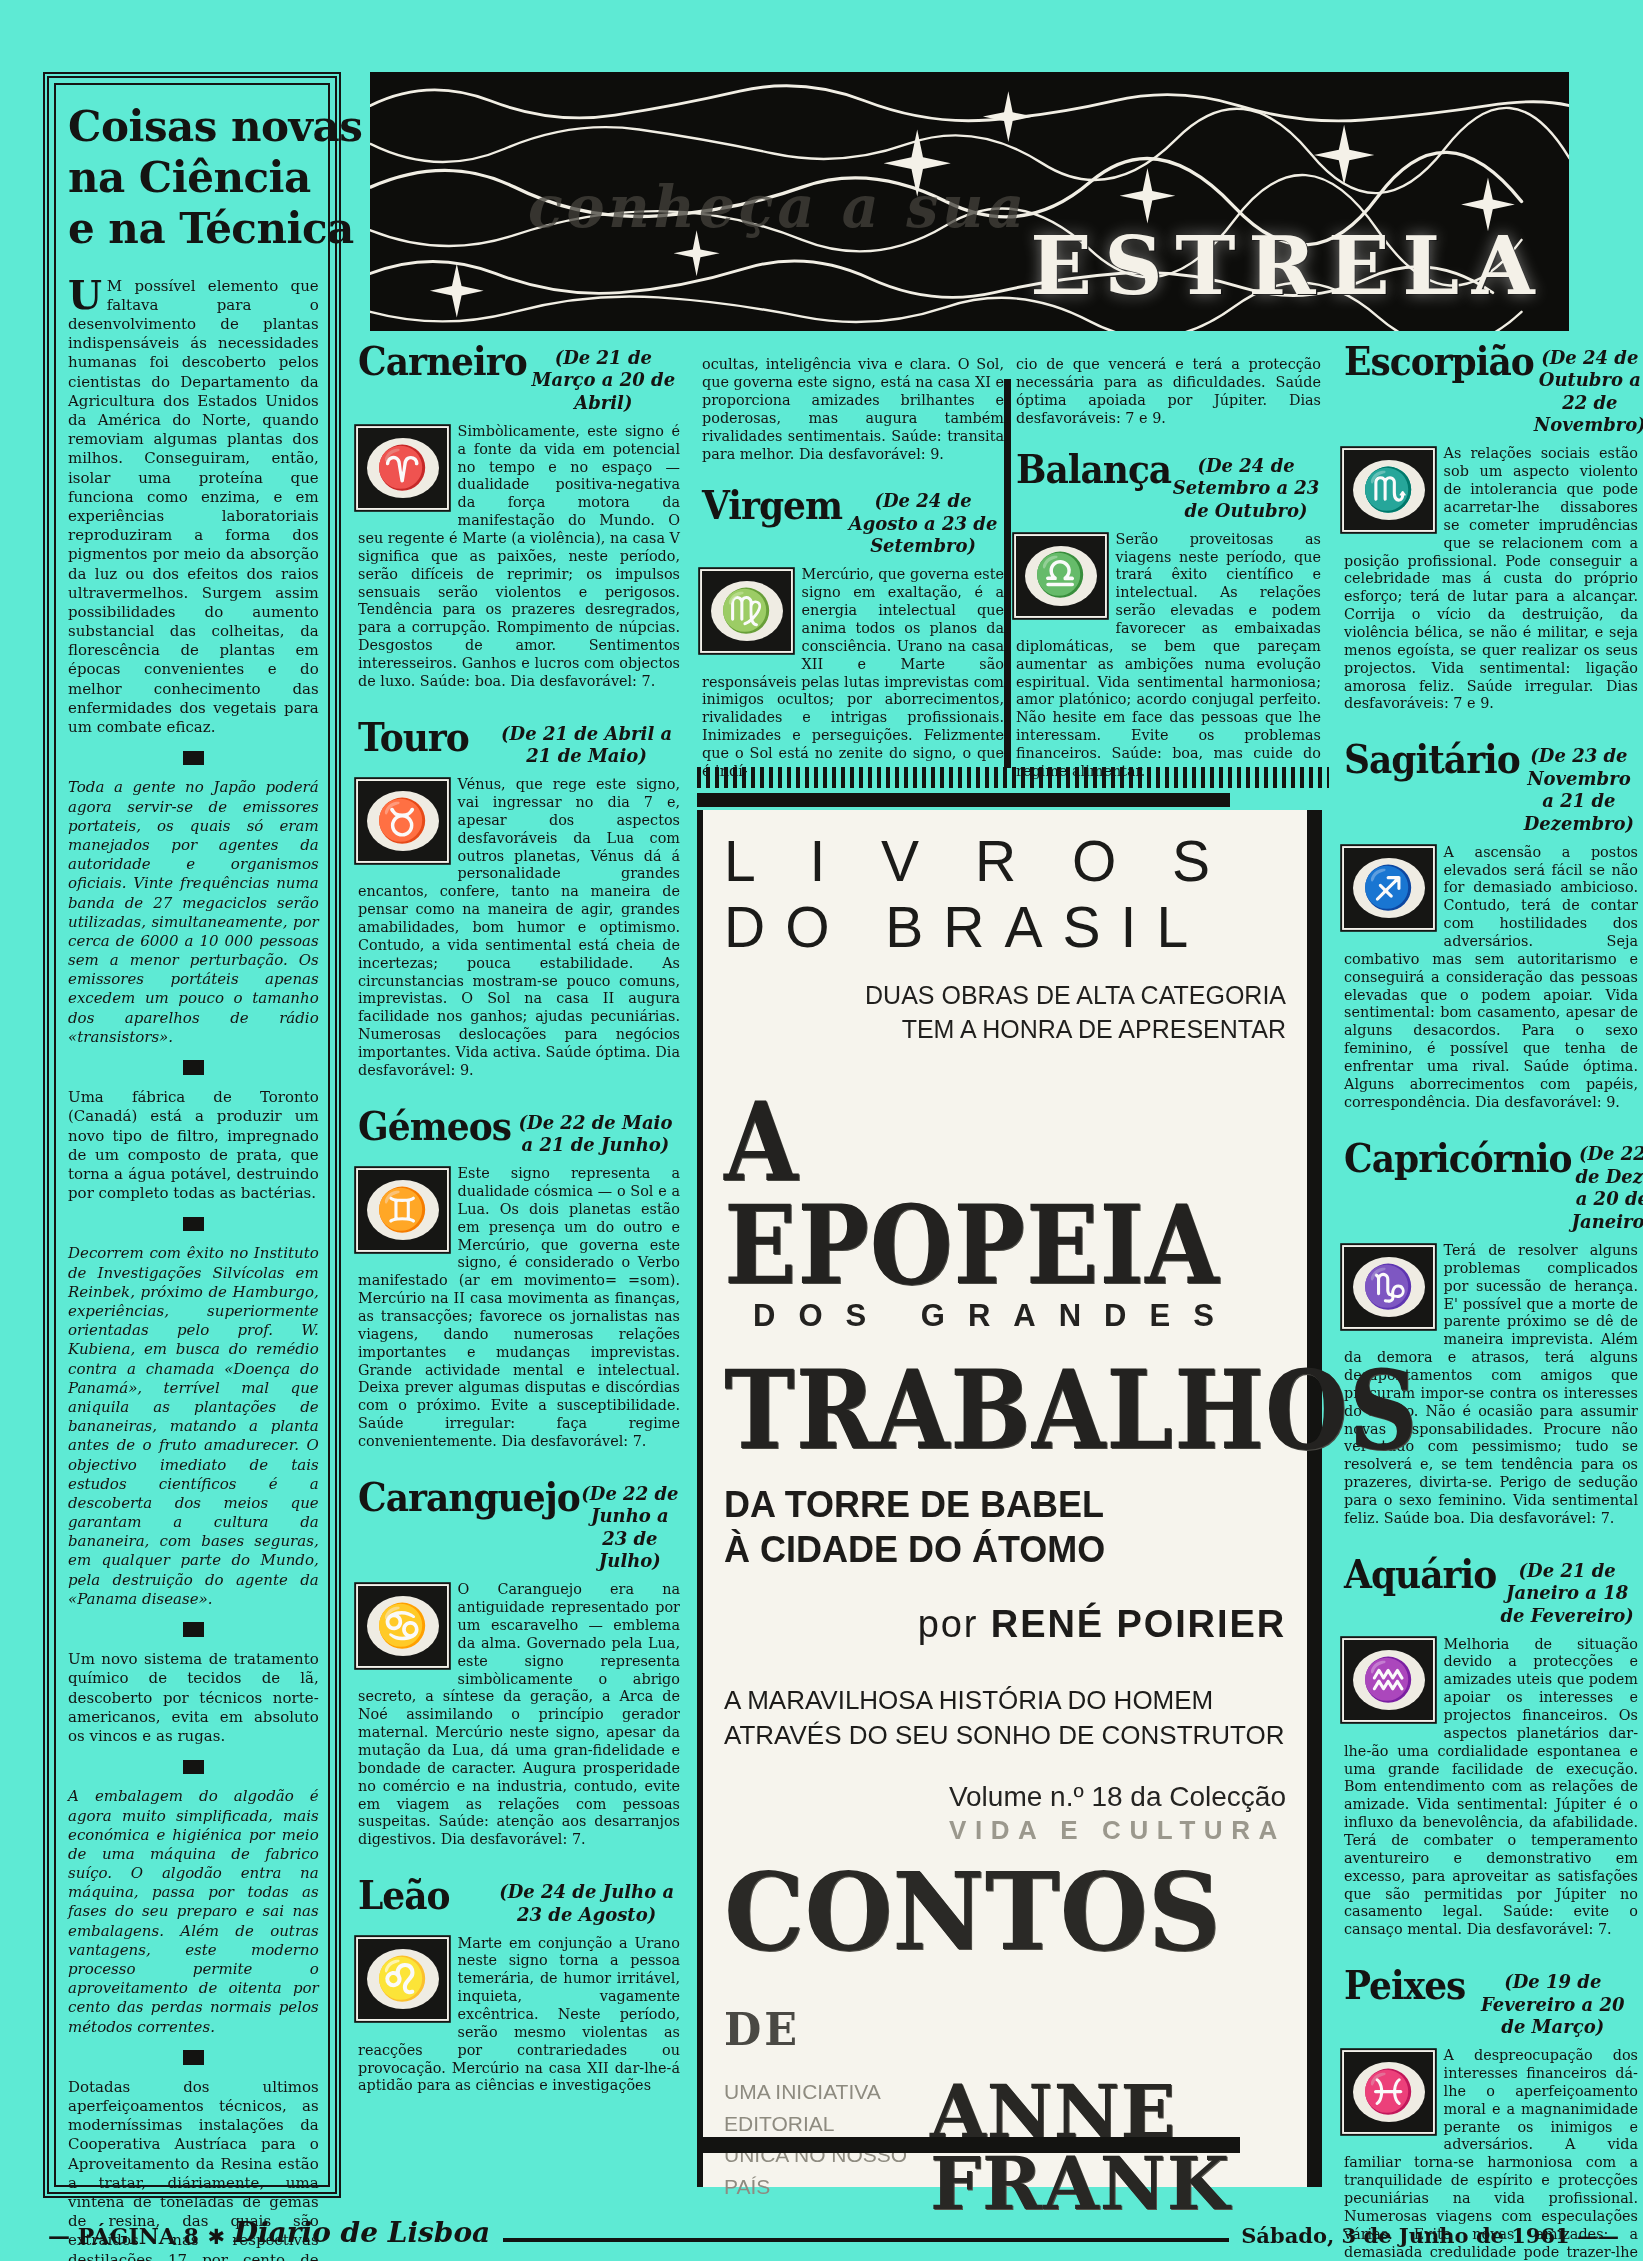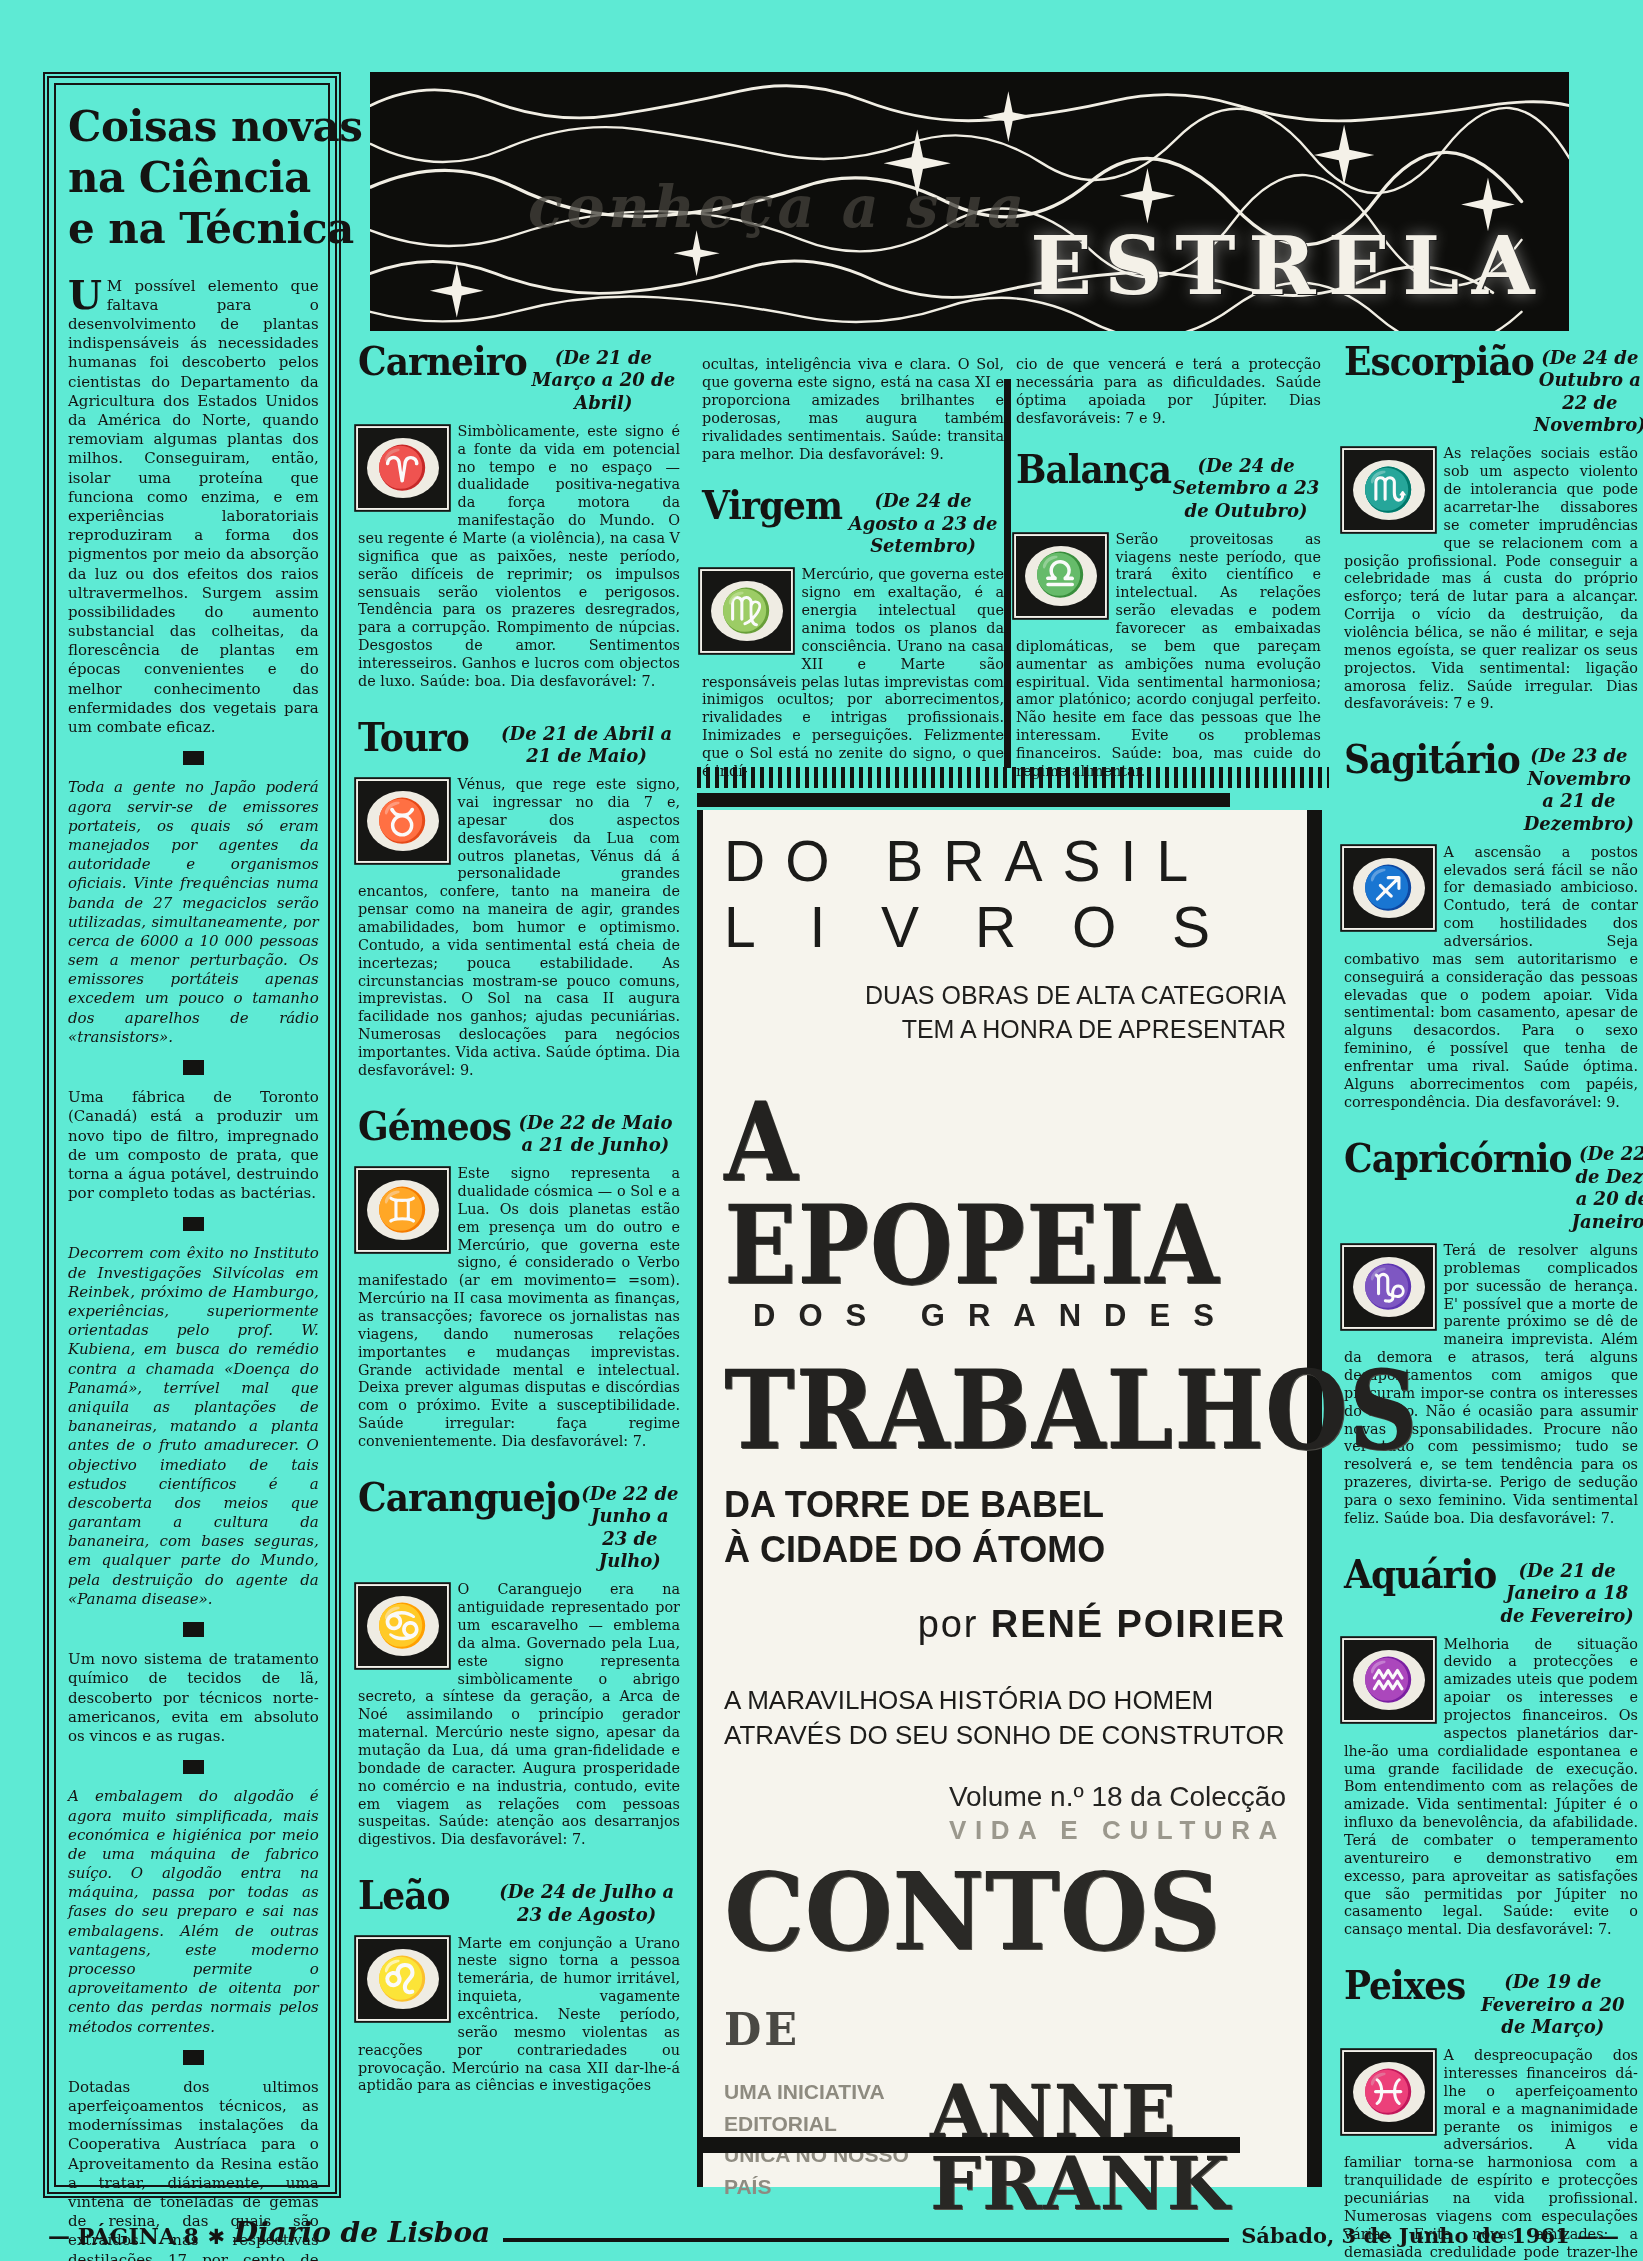--- a/index.html
+++ b/index.html
@@ -59,21 +59,21 @@
   .ad-author{font-size:38px;text-align:right;margin-top:31px;color:#1d1c1a;letter-spacing:1.9px;}
   .ad-author b{font-weight:700;}
   .ad-tag{font-size:26px;font-weight:400;line-height:1.35;margin-top:37px;color:#1d1c1a;}
   .ad-vol{font-size:28px;text-align:right;margin-top:27px;color:#242321;}
   .ad-col{font-size:26px;letter-spacing:8.6px;text-align:right;color:#9b988d;font-weight:700;margin-top:2.9px;}
   .ad-t2{font-size:101px;font-weight:700;line-height:.9;color:#2a2926;margin-top:19px;
          font-family:"DejaVu Serif","Liberation Serif",serif;transform:scaleY(1.05);transform-origin:left top;
          text-shadow:1px 1px 0 #55534c;}
   .ad-t2 .de{font-size:43px;letter-spacing:2.9px;text-shadow:none;color:#4a4944;}
   .ad-bottom{display:flex;margin-top:29px;}
-  .ad-faint{width:206px;font-size:21px;font-weight:700;color:#8e8b80;line-height:1.5;}
+  .ad-faint{width:206px;font-size:21px;font-weight:400;color:#8e8b80;line-height:1.5;}
   .ad-t3{font-size:72px;font-weight:700;color:#28272425;color:#282724;line-height:1;
          font-family:"DejaVu Serif","Liberation Serif",serif;letter-spacing:1px;text-shadow:1px 1px 0 #55534c;}
   .ad-endbar{position:absolute;left:0;bottom:34px;width:537px;height:16.3px;background:#131311;}
 
   
   .footer{position:absolute;left:48px;right:24px;top:2216px;display:flex;align-items:flex-end;}
   .footer .fleft{white-space:nowrap;font-weight:700;font-size:22px;}
   .footer .star{font-size:21px;padding:0 8.6px;}
   .footer .paper{font-family:"DejaVu Serif","Liberation Serif",serif;font-style:italic;font-weight:700;font-size:28px;}
   .footer .fline{flex:1;border-bottom:4.3px solid #131311;margin:0 12.5px 6.7px 12.5px;}
@@ -287,22 +287,22 @@
       </div>
     </article>
   </div>
 
   <div class="hatch" style="left:697px;top:767px;width:632px;" data-interactable="false"></div>
   <div class="blackbar" style="left:697px;top:793px;width:533px;height:14.4px;" data-interactable="false"></div>
   <div class="vrule" style="left:1004px;top:379px;width:6.7px;height:389px;" data-interactable="false"></div>
 
   <section class="ad" data-interactable="false">
     <div class="ad-pub" data-interactable="false">
+      <div data-interactable="false">L I V R O S</div>
       <div data-interactable="false">DO BRASIL</div>
-      <div data-interactable="false">L I V R O S</div>
     </div>
     <div class="ad-honra" data-interactable="false">
       <div data-interactable="false">DUAS OBRAS DE ALTA CATEGORIA</div>
       <div data-interactable="false">TEM A HONRA DE APRESENTAR</div>
     </div>
     <div style="margin-top:43px;">
       <div class="ad-t1" data-interactable="false">A EPOPEIA</div>
       <div class="ad-t1b" data-interactable="false">DOS GRANDES</div>
       <div class="ad-t1" style="margin-top:24px;" data-interactable="false">TRABALHOS</div>
     </div>

